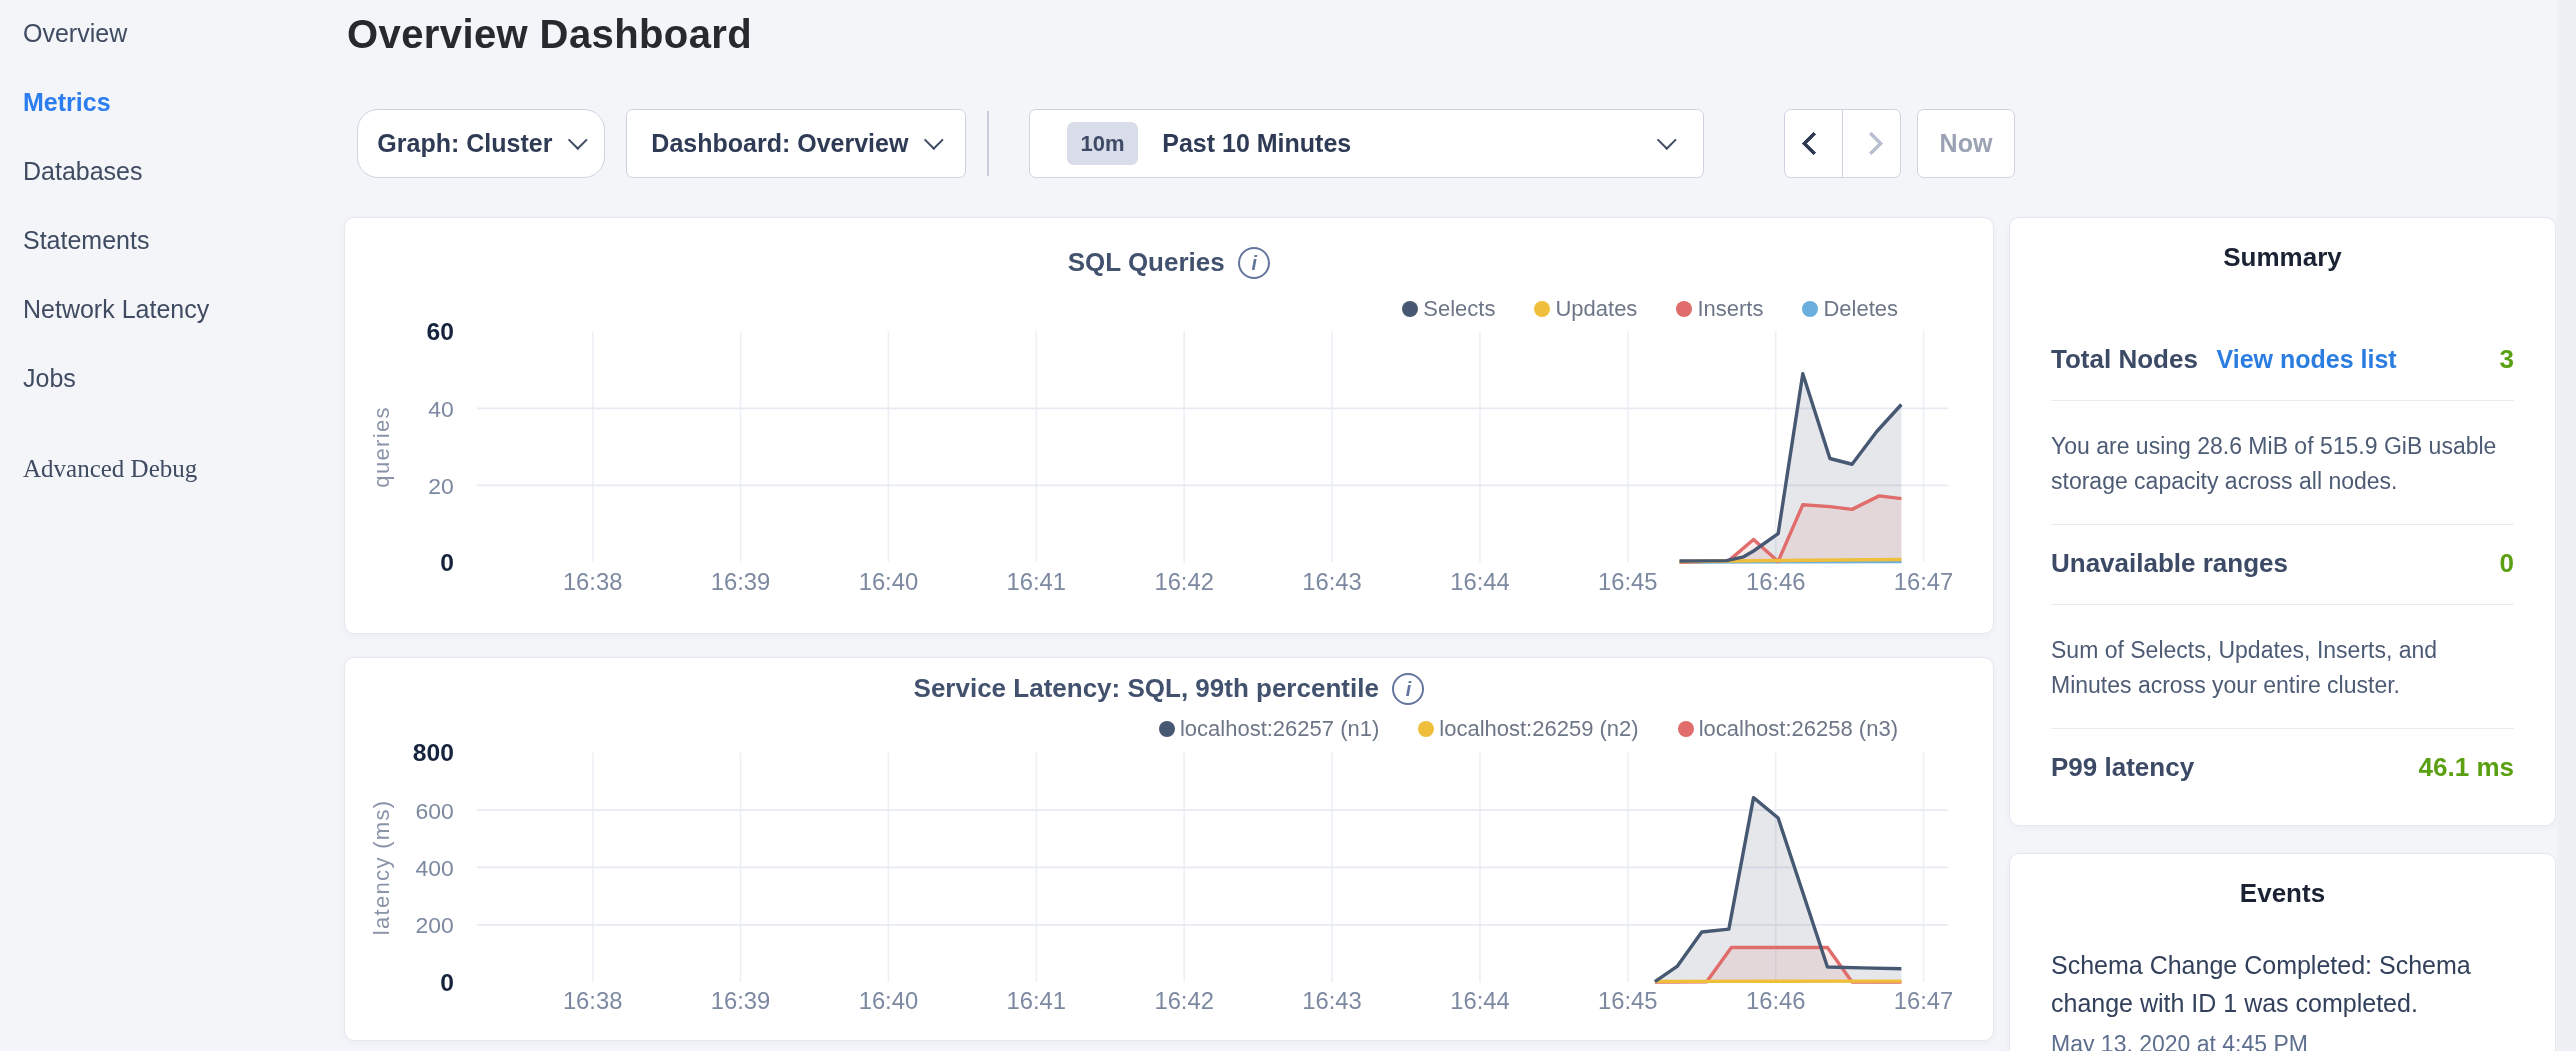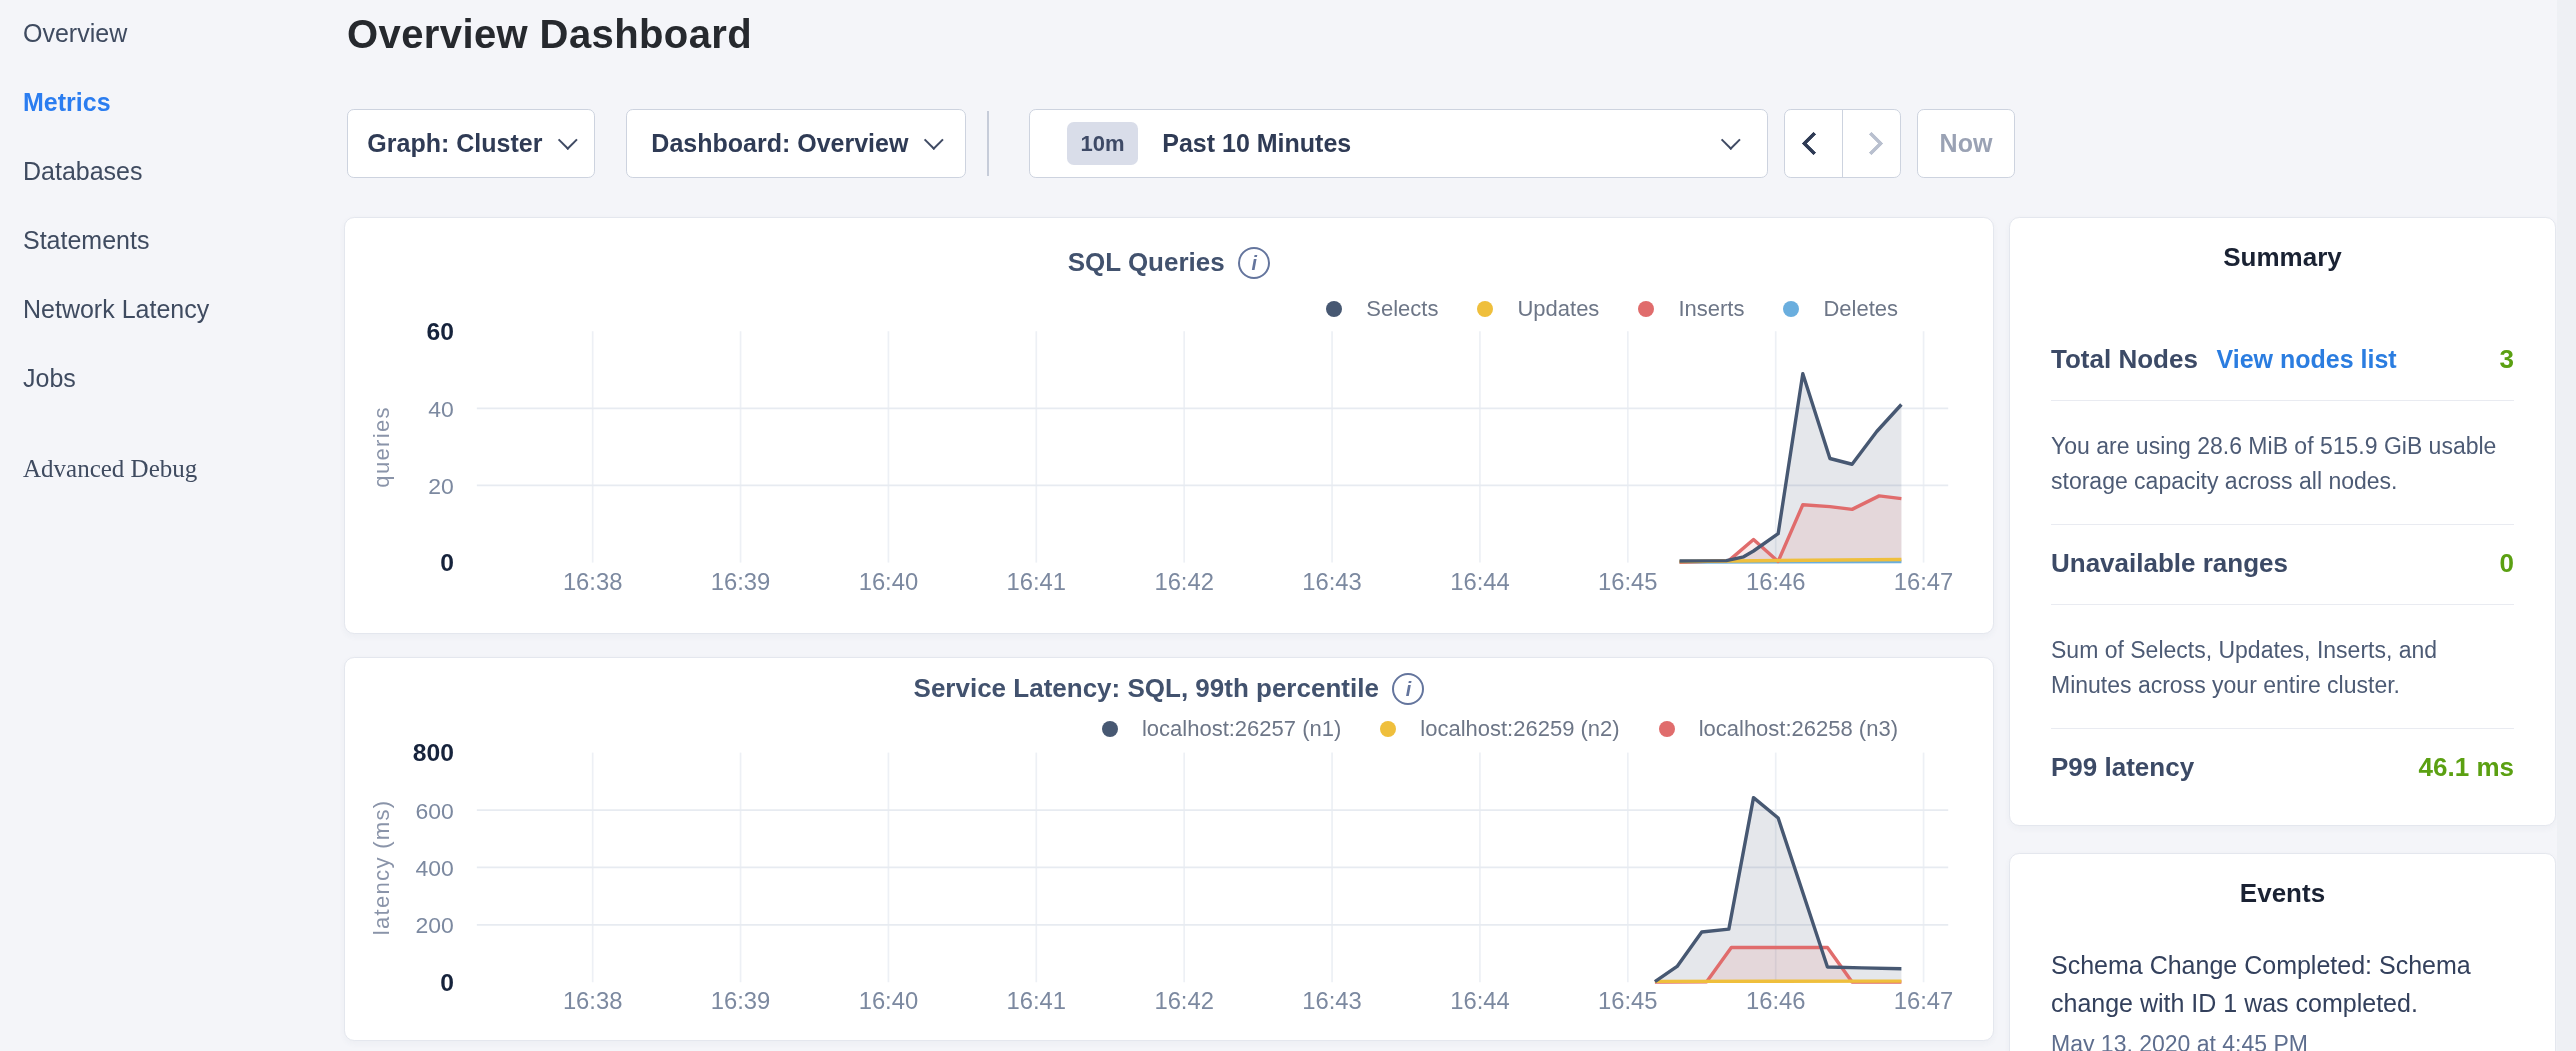--- a/index.html
+++ b/index.html
@@ -65,21 +65,21 @@
   }
   .chart-title { font-size:26px; font-weight:bold; color:#42526e; }
   .info-icon {
     width:32px; height:32px; border:2.6px solid #64759d; border-radius:50%;
     color:#64759d; font-size:19.6px; font-weight:bold; font-style:italic;
     display:flex; align-items:center; justify-content:center; cursor:pointer;
   }
   .legend {
     position:absolute; right:95px; display:flex; gap:39px; align-items:center;
   }
-  .legend-item { display:flex; align-items:center; gap:24px; font-size:22px; color:#6d7687; white-space:nowrap; }
+  .legend-item { display:flex; align-items:center; gap:5px; font-size:22px; color:#6d7687; white-space:nowrap; }
   .legend-dot { width:16px; height:16px; border-radius:50%; flex:0 0 auto; }
   .chart-svg { position:absolute; left:0; top:0; }
 
   
   .summary-card { left:2009px; top:217px; width:547px; height:609px; padding:0 41px; }
   .events-card  { left:2009px; top:853px; width:547px; height:255px; padding:0 41px; }
   .panel-title {
     margin-top:24px; text-align:center; font-size:26px; font-weight:bold; color:#1a2233;
   }
   .summary-rows { margin-top:48px; }
@@ -105,33 +105,33 @@
     <div class="side-item active" style="top: 84px;">Metrics</div>
     <div class="side-item" style="top: 153px;">Databases</div>
     <div class="side-item" style="top: 222px;">Statements</div>
     <div class="side-item" style="top: 291px;">Network Latency</div>
     <div class="side-item" style="top: 360px;">Jobs</div>
     <div class="side-item" style="top: 450px; font-family: Liberation Serif, serif;">Advanced Debug</div>
   </nav>
 
 <h1 class="page-title">Overview Dashboard</h1>
 
-<div class="btn" style="left:347px;width:248px;">
+<div class="btn" style="left:357px;width:248px;border-radius:21px;">
   <span>Graph: Cluster</span>
   <span class="chev-down"></span>
 </div>
 
 <div class="btn" style="left:626px;width:340px;">
   <span>Dashboard: Overview</span>
   <span class="chev-down"></span>
 </div>
 
 <div class="toolbar-divider"></div>
 
-<div class="btn time-picker" style="left:1029px;width:739px;padding-left:37px;">
+<div class="btn time-picker" style="left:1029px;width:675px;padding-left:37px;">
   <span class="time-badge">10m</span>
   <span>Past 10 Minutes</span>
   <span class="chev-down"></span>
 </div>
 
 <div class="btn nav-group" style="left:1784px;width:117px;">
   <div class="nav-half">
     <span class="arrow left"></span>
   </div>
   <div class="nav-sep"></div>

